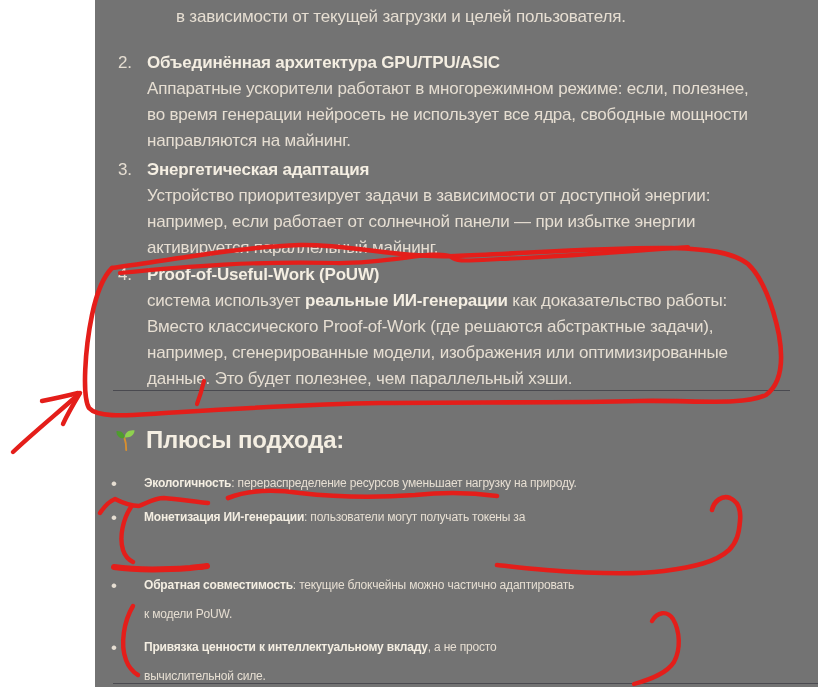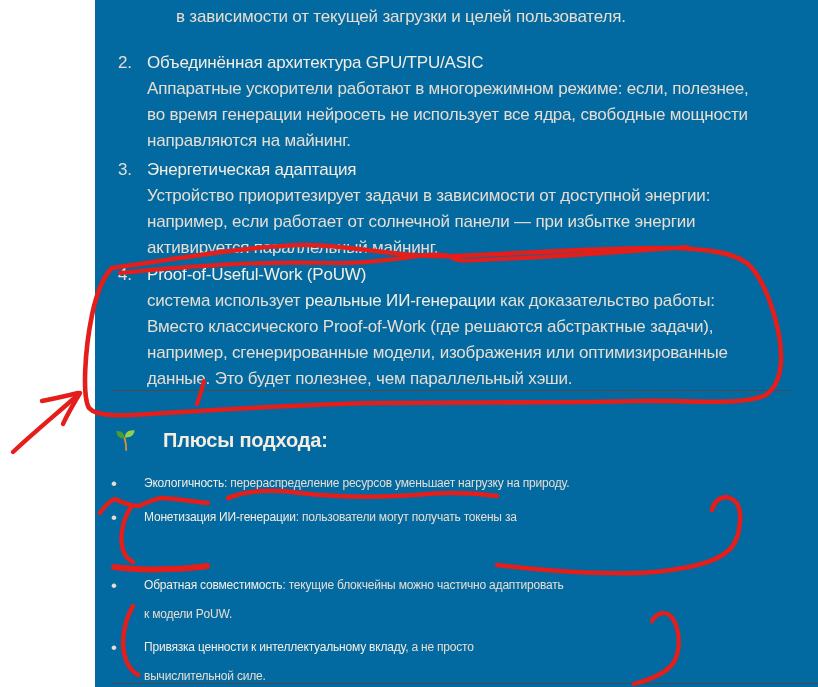--- a/index.html
+++ b/index.html
@@ -4,32 +4,32 @@
 <style>
   html,body{margin:0;padding:0;}
   body{
     width:818px;height:687px;position:relative;overflow:hidden;
     background:#ffffff;
     font-family:"Liberation Sans","DejaVu Sans",sans-serif;
     letter-spacing:-0.2px;
   }
   .panel{
     position:absolute;left:95px;top:0;width:723px;height:687px;
-    background:#0369a1;overflow:hidden;
+    background:#737373;overflow:hidden;
   }
   .abs{position:absolute;}
   .txt{color:#e6ded2;font-size:17px;line-height:26px;white-space:nowrap;}
-  b,.bold{color:#f4eee2;font-weight:normal;}
+  b,.bold{color:#f4eee2;font-weight:bold;}
   .num{position:absolute;left:23px;top:0;color:#e6ded2;font-size:17px;line-height:26px;}
   .nbody{position:absolute;left:52px;top:0;}
   .intro{left:81px;top:4px;}
   .divider{position:absolute;height:1px;background:#4a4a50;}
   .heading{
-    position:absolute;left:19px;top:426px;display:flex;align-items:center;gap:26px;
-    color:#f4eee2;font-size:20px;font-weight:bold;line-height:28px;white-space:nowrap;
+    position:absolute;left:19px;top:426px;display:flex;align-items:center;gap:9px;
+    color:#f4eee2;font-size:24px;font-weight:bold;line-height:28px;white-space:nowrap;
   }
   .bullet{position:absolute;}
   .bullet .dot{position:absolute;left:16px;top:0;color:#e6ded2;font-size:17px;line-height:29px;}
   .bullet .btxt{position:absolute;left:49px;top:0;color:#e6ded2;font-size:12px;line-height:29px;white-space:nowrap;}
   svg.overlay{position:absolute;left:0;top:0;z-index:50;pointer-events:none;}
   .seed-icon{flex:0 0 auto;}
 </style>
 </head>
 <body>
 

